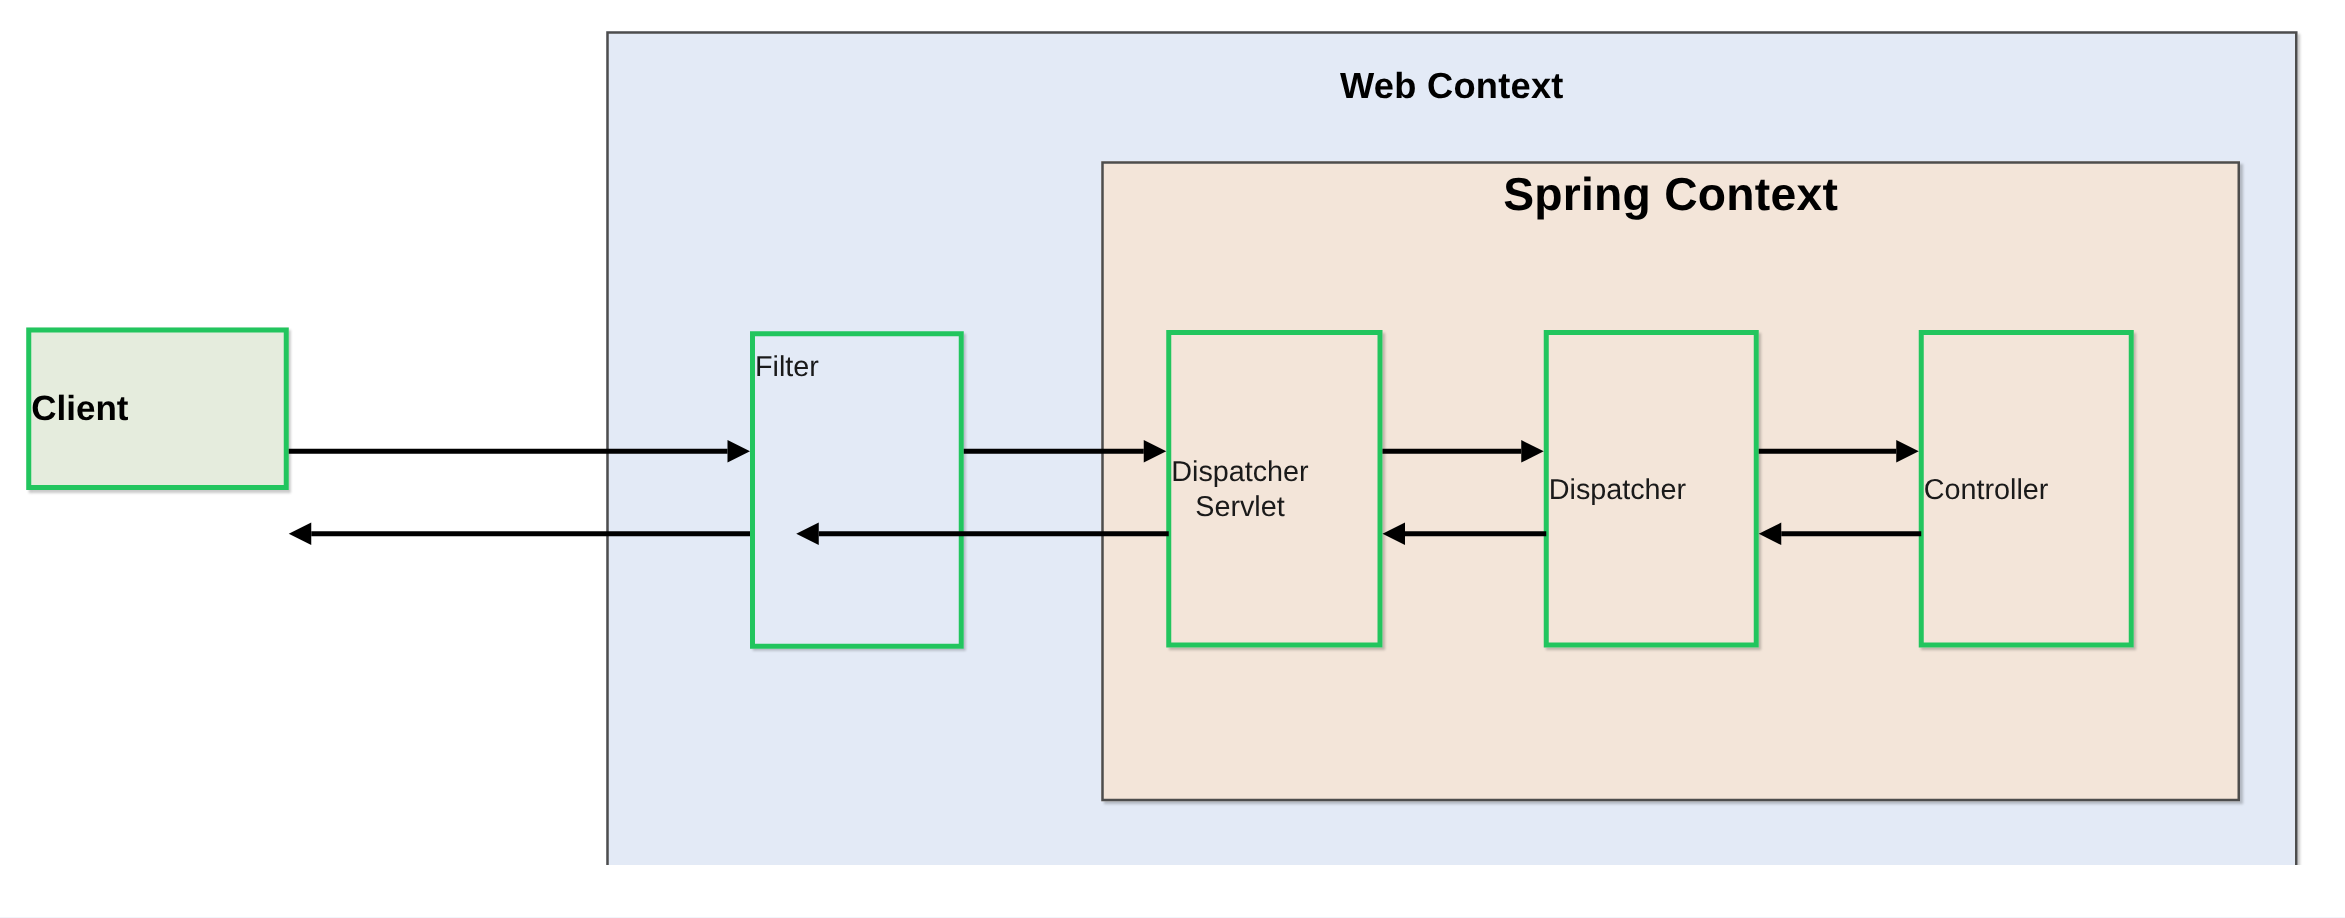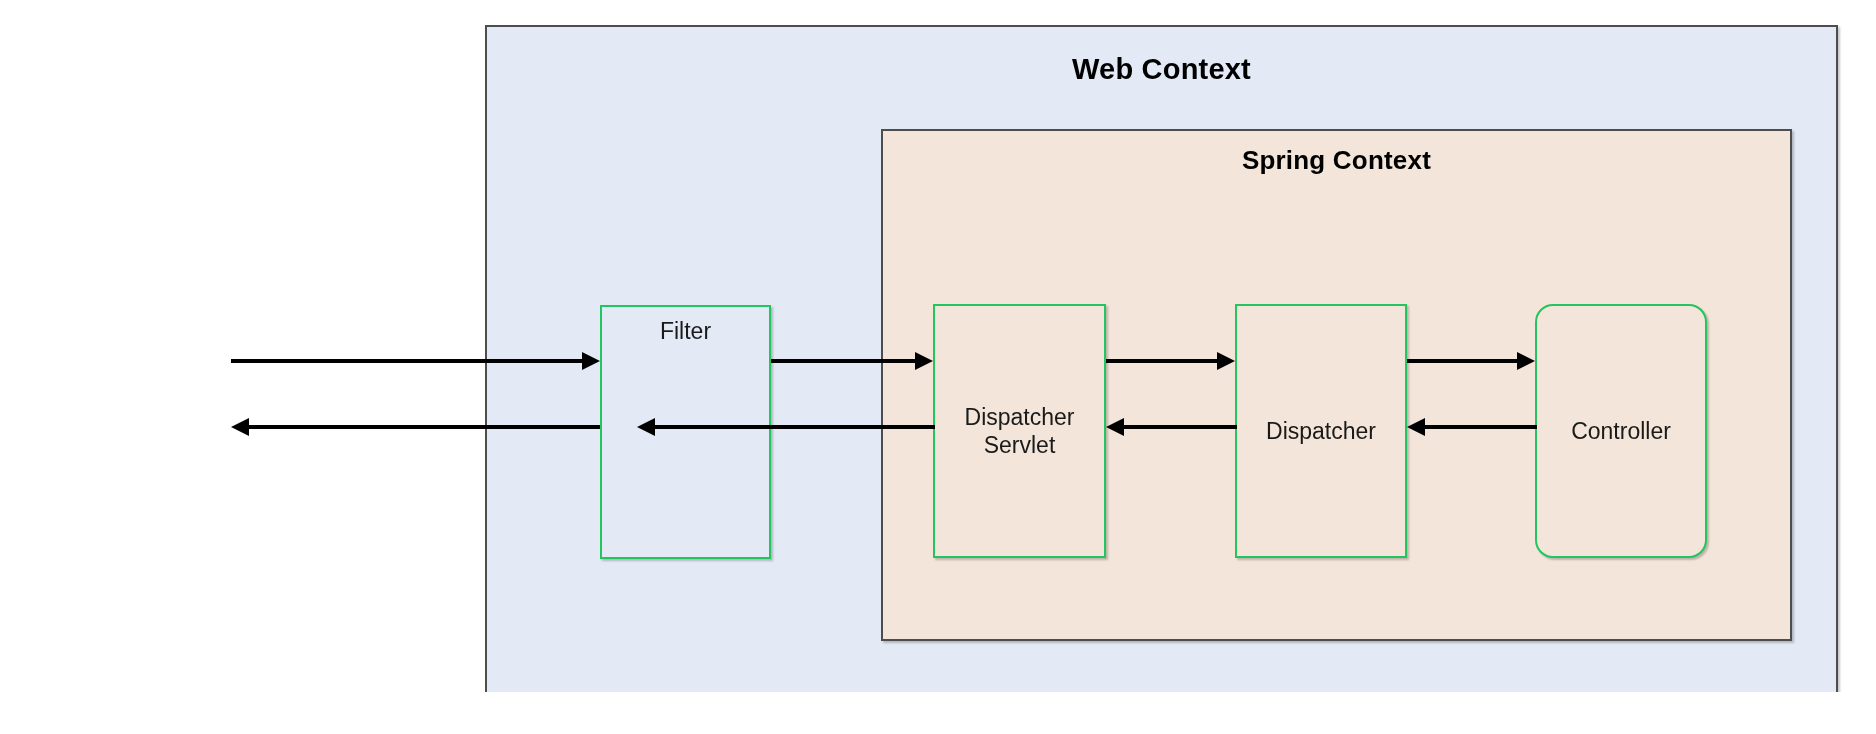--- a/index.html
+++ b/index.html
@@ -51,33 +51,31 @@
   }
 
   #spring-context {
     left: 881px;
     top: 129px;
     width: 911px;
     height: 512px;
     background: #f3e5d9;
   }
   #spring-context > .container-title {
-    top: 14px;
-    font-size: 26px;
+    top: 4px;
+    font-size: 37px;
   }
 
   
   .node {
     position: absolute;
     box-sizing: border-box;
-    border: 2px solid #22c55e;
+    border: 4px solid #22c55e;
     box-shadow: 2px 2px 2px rgba(0,0,0,0.22);
     display: flex;
-    justify-content: center;
-    margin-top: 40px;
   }
   .node-label {
     font-size: 23px;
     color: #1a1a1a;
     text-align: center;
     line-height: 1.22;
     white-space: pre-line;
   }
 
   #client-node {
@@ -122,21 +120,20 @@
     align-items: center;
   }
 
   #controller-node {
     left: 1535px;
     top: 264px;
     width: 172px;
     height: 254px;
     background: #f3e5d9;
     align-items: center;
-    border-radius: 18px;
   }
 
   
   .conn {
     position: absolute;
     height: 4px;
     background: #000000;
   }
   .arrowhead {
     position: absolute;
@@ -154,20 +151,23 @@
 <div id="canvas">
 
   <div class="box" id="web-context">
     <div class="container-title">Web Context</div>
   </div>
 
   <div class="box" id="spring-context">
     <div class="container-title">Spring Context</div>
   </div>
 
+  <div class="node" id="client-node">
+    <span class="node-label">Client</span>
+  </div>
 
   <div class="node" id="filter-node">
     <span class="node-label">Filter</span>
   </div>
 
   <div class="node" id="dispatcher-node">
     <span class="node-label">Dispatcher
 Servlet</span>
   </div>
 

